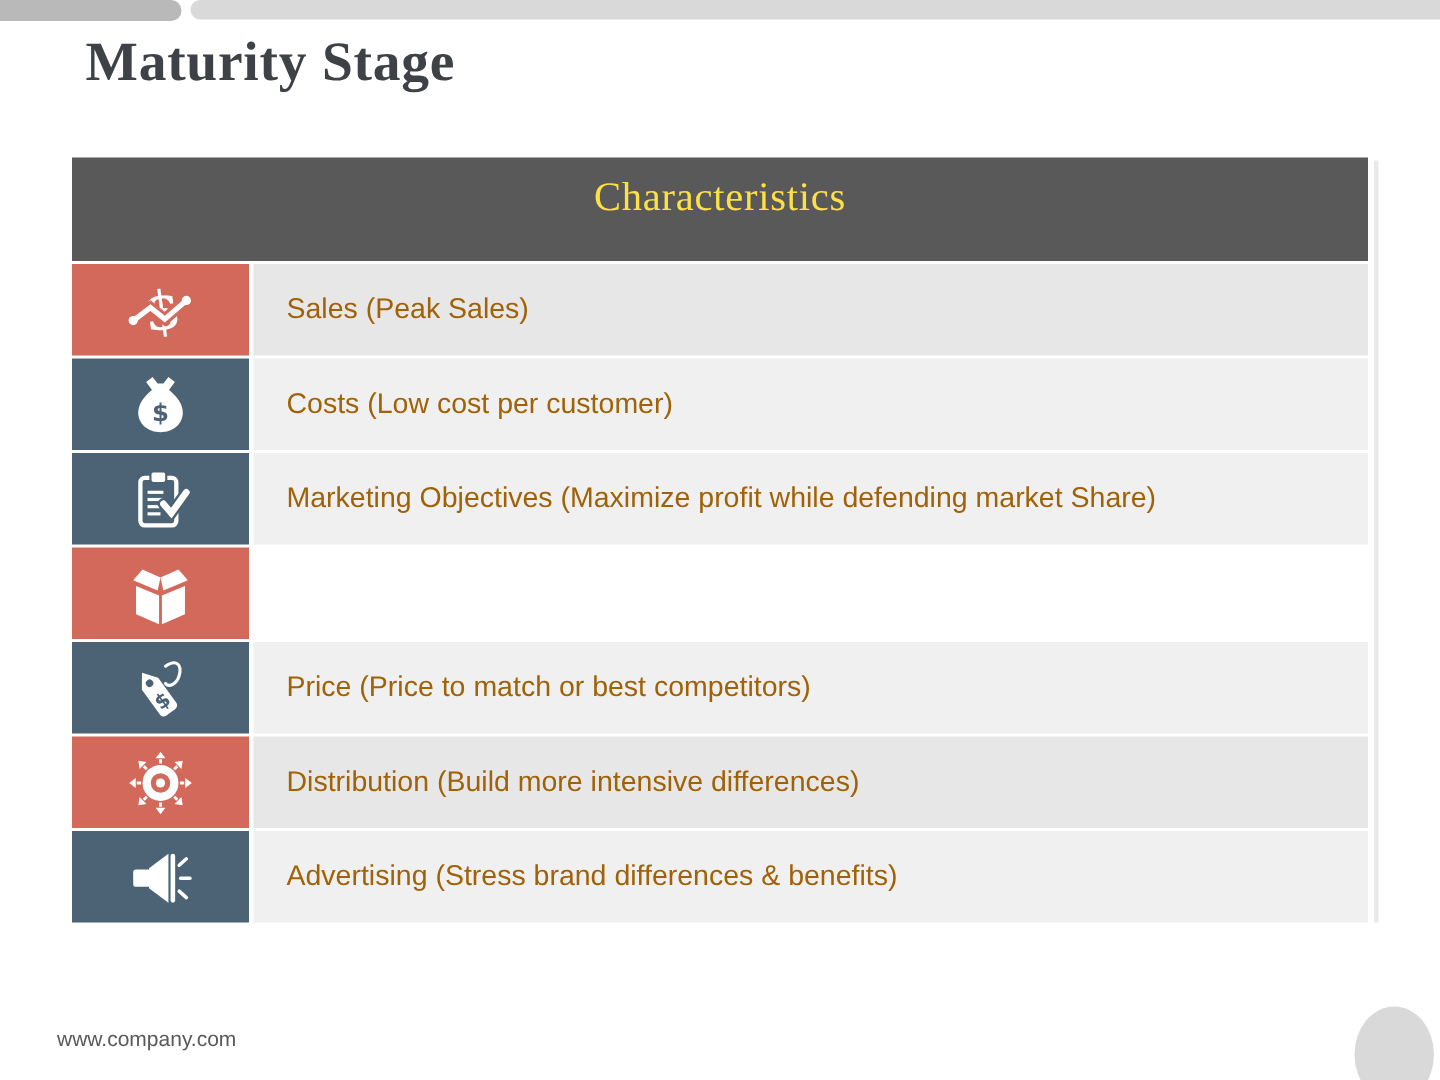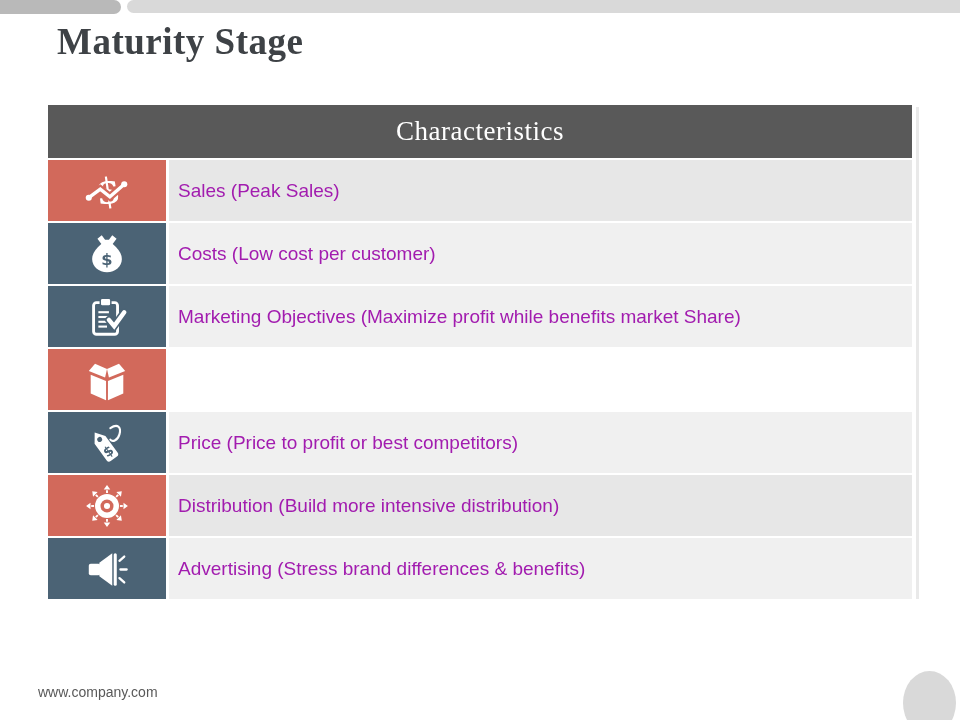--- a/index.html
+++ b/index.html
@@ -16,36 +16,36 @@
     position: absolute; left: 57px; top: 20px; margin: 0;
     font-family: "Liberation Serif", serif; font-weight: 700;
     font-size: 37px; color: #3e4246; letter-spacing: 0.5px;
   }
   
   .table { position: absolute; left: 48px; top: 105px; width: 864px; }
   .table::after { 
     content: ""; position: absolute; top: 2px; bottom: 0; right: -7px; width: 3px; background: #e9e9e9;
   }
   .thead {
-    height: 53px; line-height: 53px; background: #595959; color: #ffffff;
+    height: 69px; line-height: 53px; background: #595959; color: #fde047;
     text-align: center; font-family: "Liberation Serif", serif;
     font-size: 27px; letter-spacing: 0.5px;
   }
   .row { display: flex; height: 61px; margin-top: 2px; }
   .icon-cell {
     width: 118px; flex: 0 0 118px; margin-right: 3px;
     display: flex; align-items: center; justify-content: center;
   }
   .icon-cell.coral { background: #d2695b; }
   .icon-cell.slate { background: #4b6375; }
   .icon { width: 46px; height: 46px; display: block; }
   .icon svg { width: 46px; height: 46px; display: block; }
   .text-cell {
-    flex: 1; display: flex; align-items: center; padding-left: 9px;
-    font-size: 19px; color: #a21caf;
+    flex: 1; display: flex; align-items: center; padding-left: 22px;
+    font-size: 19px; color: #a16207;
   }
   .text-cell.band-a { background: #e7e7e7; }
   .text-cell.band-b { background: #f0f0f0; }
   
   .footer { position: absolute; left: 38px; top: 684px; font-size: 14px; color: #595959; text-align: right; }
   
   .ellipse {
     position: absolute; left: 903px; top: 671px; width: 53px; height: 64px;
     background: #d9d9d9; border-radius: 50%;
   }
@@ -101,21 +101,21 @@
         <path d="M15 19 h11"></path>
                   <path d="M15 24 h11"></path>
                   <path d="M15 29 h11"></path>
                   <path d="M15 34 h9"></path>
       </g>
       <path d="M26 27 l5.5 6.5 L42 19" fill="none" stroke="#4b6375" stroke-width="8" stroke-linecap="round"></path>
       <path d="M26 27 l5.5 6.5 L42 19" fill="none" stroke="#fff" stroke-width="4.6" stroke-linecap="round"></path>
     </svg>
             </span>
     </div>
-    <div class="text-cell band-b">Marketing Objectives (Maximize profit while benefits market Share)</div>
+    <div class="text-cell band-b">Marketing Objectives (Maximize profit while defending market Share)</div>
   </div>
 
   <div class="row">
     <div class="icon-cell coral">
       <span class="icon">
               <svg viewBox="0 0 48 48" fill="#fff">
       <polygon points="23,25 7,18.5 7,38 23,45"></polygon>
       <polygon points="25,25 41,18.5 41,38 25,45"></polygon>
       <polygon points="22,21.5 5,14.5 11.5,7 24,12.5"></polygon>
       <polygon points="26,21.5 43,14.5 36.5,7 24,12.5"></polygon>
@@ -130,21 +130,21 @@
               <svg viewBox="0 0 48 48">
       <g transform="rotate(-36 22 28)">
         <path fill="#fff" d="M15 19 L22 9.5 L29 19 L29 40.5 a3 3 0 0 1 -3 3 h-8 a3 3 0 0 1 -3 -3 Z"></path>
         <circle cx="22" cy="18.5" r="2.6" fill="#4b6375"></circle>
         <text x="22" y="38.5" text-anchor="middle" font-family="DejaVu Sans, sans-serif" font-size="14" font-weight="bold" fill="#4b6375">$</text>
       </g>
       <path d="M27.5 8.5 c8 -5.5 11.5 -0.5 9.5 6.5 c-1.8 6 -7 8.5 -9.5 5.5" fill="none" stroke="#fff" stroke-width="2.2" stroke-linecap="round"></path>
     </svg>
             </span>
     </div>
-    <div class="text-cell band-b">Price (Price to profit or best competitors)</div>
+    <div class="text-cell band-b">Price (Price to match or best competitors)</div>
   </div>
 
   <div class="row">
     <div class="icon-cell coral">
       <span class="icon">
               <svg viewBox="0 0 48 48">
       <circle cx="24" cy="24" r="12.5" fill="#fff"></circle>
       <circle cx="24" cy="24" r="6.8" fill="#d2695b"></circle>
       <circle cx="24" cy="24" r="3.2" fill="#fff"></circle>
       <g transform="rotate(0 24 24)">
@@ -175,21 +175,21 @@
         <line x1="24" y1="10.5" x2="24" y2="7.5" stroke="#fff" stroke-width="2"></line>
         <polygon points="24,2.2 20.6,6.8 27.4,6.8" fill="#fff"></polygon>
                 </g>
                 <g transform="rotate(315 24 24)">
         <line x1="24" y1="10.5" x2="24" y2="7.5" stroke="#fff" stroke-width="2"></line>
         <polygon points="24,2.2 20.6,6.8 27.4,6.8" fill="#fff"></polygon>
                 </g>
               </svg>
             </span>
     </div>
-    <div class="text-cell band-a">Distribution (Build more intensive distribution)</div>
+    <div class="text-cell band-a">Distribution (Build more intensive differences)</div>
   </div>
 
   <div class="row">
     <div class="icon-cell slate">
       <span class="icon">
               <svg viewBox="0 0 48 48">
       <rect x="5" y="18.5" width="12" height="12" rx="2" fill="#fff"></rect>
       <polygon points="16,17.5 29.5,7.5 29.5,41.5 16,31.5" fill="#fff"></polygon>
       <rect x="31" y="7.5" width="3.2" height="34" rx="1.6" fill="#fff"></rect>
       <g stroke="#fff" stroke-width="2.4" stroke-linecap="round">

